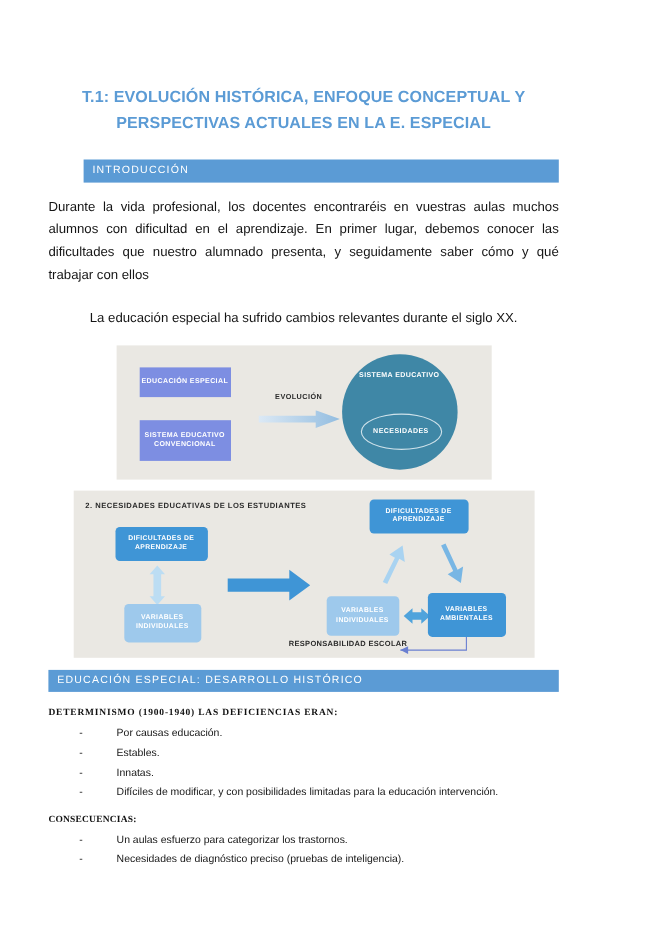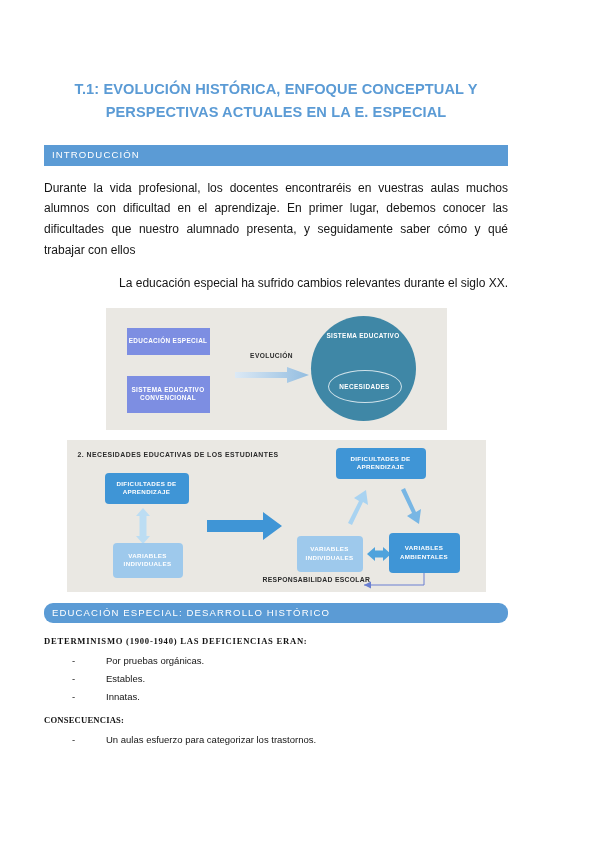--- a/index.html
+++ b/index.html
@@ -39,32 +39,32 @@
   .section-bar {
     background: #5b9bd5;
     color: #ffffff;
     font-size: 9.6px;
     font-weight: normal;
     letter-spacing: 1.1px;
     padding: 4px 8px 5px 8px;
     box-sizing: border-box;
     line-height: 1.2;
   }
-  .bar-intro { margin-top: 22px; }
-  .bar-desarrollo { margin-top: 11px; border-radius: 9px; }
+  .bar-intro { margin-top: 22px; margin-left: 32px; }
+  .bar-desarrollo { margin-top: 11px; }
 
   
   .para {
     font-size: 12px;
     line-height: 1.72;
     margin: 12px 0 0 0;
     text-align: justify;
     color: #151515;
   }
-  .para.second { margin-top: 13px; text-align: right; }
+  .para.second { margin-top: 19px; text-align: center; }
 
   
   .subhead {
     font-size: 8.6px;
     font-weight: bold;
     letter-spacing: .75px;
     margin-top: 13px;
     color: #111;
     font-family: Liberation Serif, serif;
   }
@@ -289,24 +289,26 @@
     <div class="d2-box d2-dark d2-var-amb">VARIABLES AMBIENTALES</div>
 
     <div class="d2-resp">RESPONSABILIDAD ESCOLAR</div>
   </div>
 
   <div class="section-bar bar-desarrollo">EDUCACIÓN ESPECIAL: DESARROLLO HISTÓRICO</div>
 
   <div class="subhead">DETERMINISMO (1900-1940) LAS DEFICIENCIAS ERAN:</div>
 
   <ul class="dash-list">
-    <li>Por pruebas orgánicas.</li>
+    <li>Por causas educación.</li>
     <li>Estables.</li>
     <li>Innatas.</li>
+    <li>Difíciles de modificar, y con posibilidades limitadas para la educación intervención.</li>
   </ul>
 
   <div class="subhead consecuencias">CONSECUENCIAS:</div>
 
   <ul class="dash-list">
     <li>Un aulas esfuerzo para categorizar los trastornos.</li>
+    <li>Necesidades de diagnóstico preciso (pruebas de inteligencia).</li>
   </ul>
 
 </div>
 
 </body></html>

